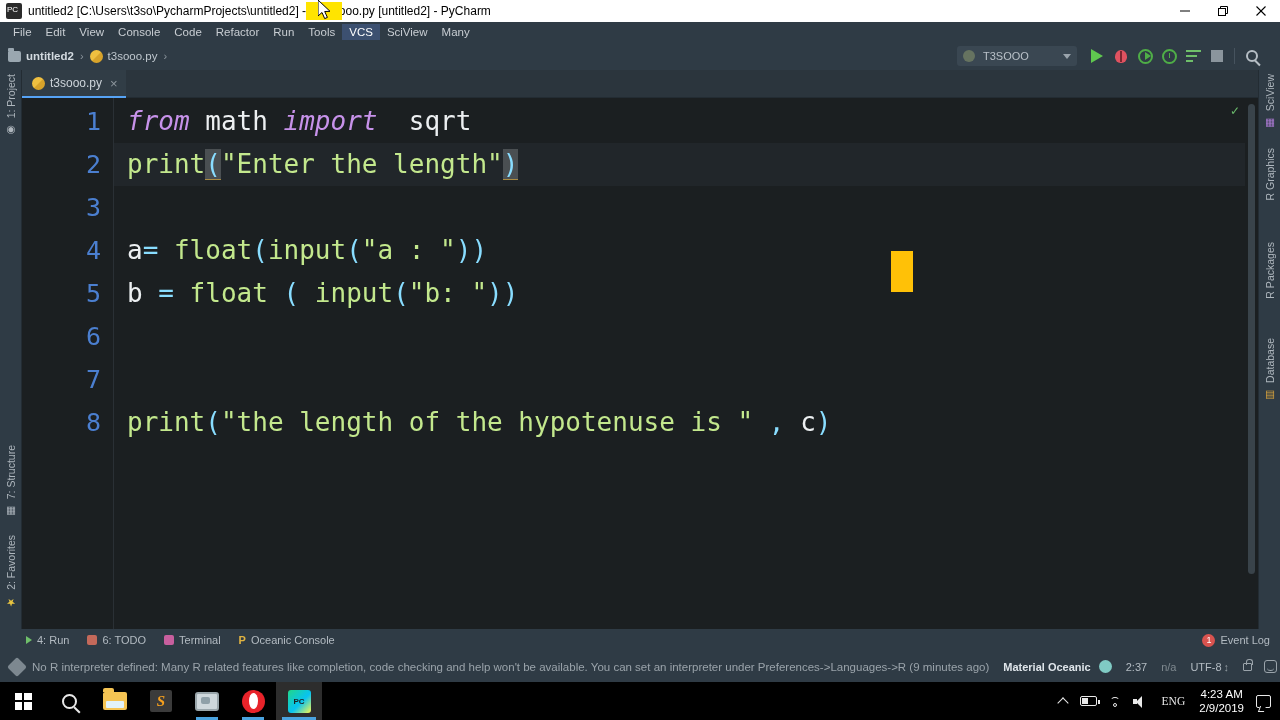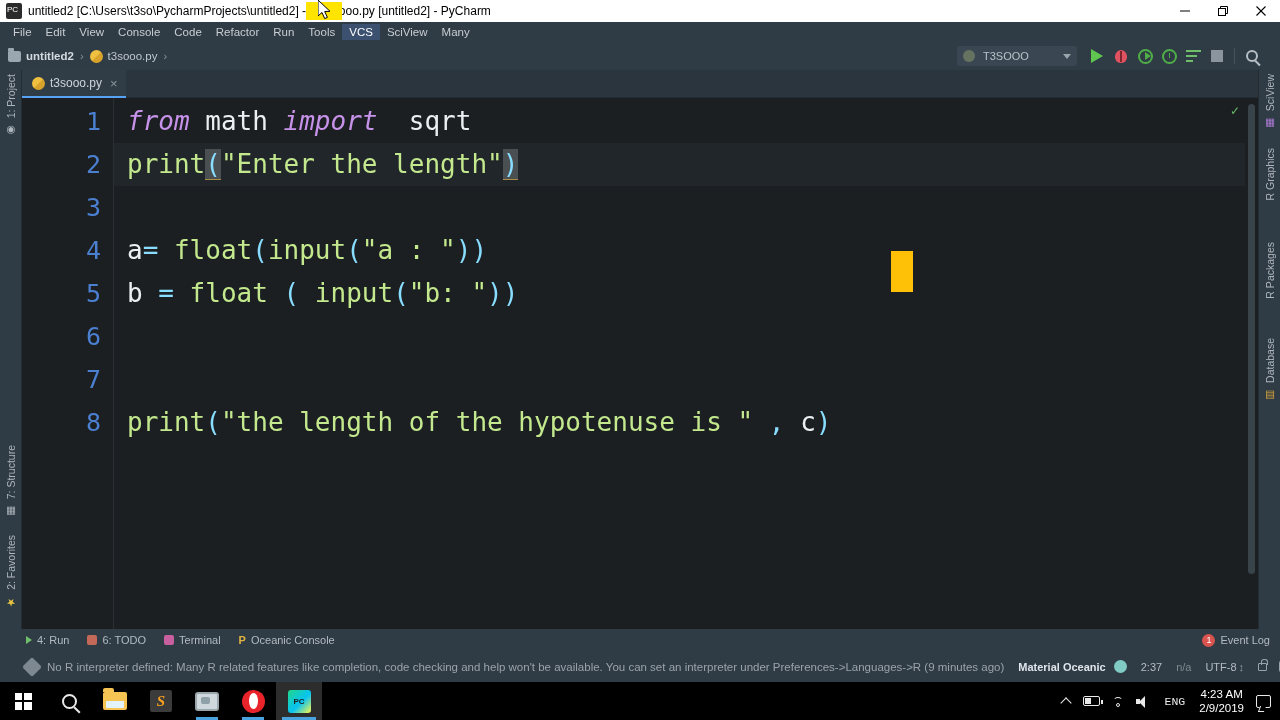--- a/index.html
+++ b/index.html
@@ -242,21 +242,21 @@
   .twright { margin-left: auto; display: flex; align-items: center; padding-right: 10px; }
   .badge {
     width: 13px; height: 13px; border-radius: 50%; background: #d9534f;
     color: #fff; font-size: 9px; display: flex; align-items: center;
     justify-content: center; margin-right: 5px;
   }
 
   
   .statusbar {
     position: absolute; top: 651px; left: 0; width: 1280px; height: 31px;
-    background: #2f3b45; display: flex; align-items: center; padding-left: 15px;
+    background: #2f3b45; display: flex; align-items: center;
   }
   .sb-warnico {
     width: 14px; height: 14px; margin: 0 8px 0 10px; flex: none;
     background: #7d8890; transform: rotate(45deg); border-radius: 2px;
   }
   .sb-msg {
     font-size: 11.5px; color: #9aa3aa; white-space: nowrap;
     font-family: "Liberation Sans", sans-serif;
   }
   .sb-right { margin-left: auto; display: flex; align-items: center; padding-right: 8px; }
@@ -401,21 +401,21 @@
     content: ""; position: absolute; left: 0; top: 4px; width: 4px; height: 5px;
     background: #e9e9e9;
   }
   .spk::after {
     content: ""; position: absolute; left: 3px; top: 1px; width: 0; height: 0;
     border-top: 6px solid transparent; border-bottom: 6px solid transparent;
     border-right: 6px solid #e9e9e9;
   }
   .tray-lang {
     font-size: 11.5px; color: #e9e9e9; margin: 1px 8px;
-    font-family: Liberation Mono, monospace;
+    font-family: Liberation Serif, serif;
   }
   .tray-clock {
     display: flex; flex-direction: column; align-items: center; margin: 0 6px;
     line-height: 1.25;
   }
   .tray-clock span {
     font-size: 11.5px; color: #ffffff; font-family: "Liberation Sans", sans-serif;
   }
   .notif {
     width: 15px; height: 13px; border: 1.6px solid #e9e9e9; border-radius: 2px;

